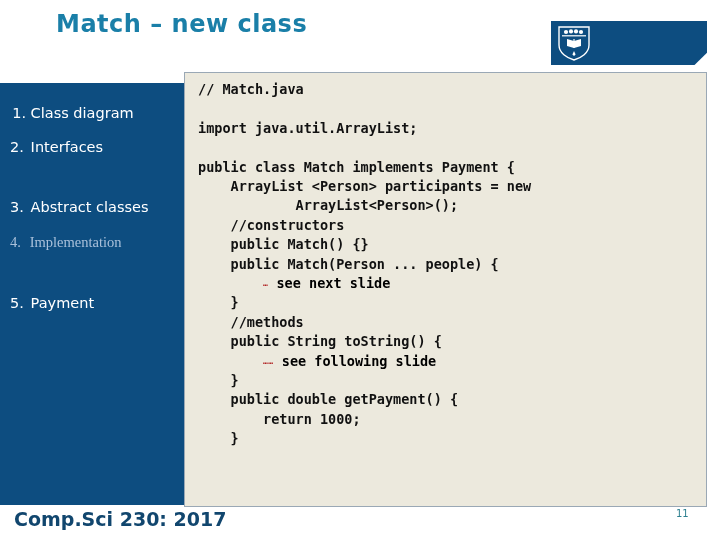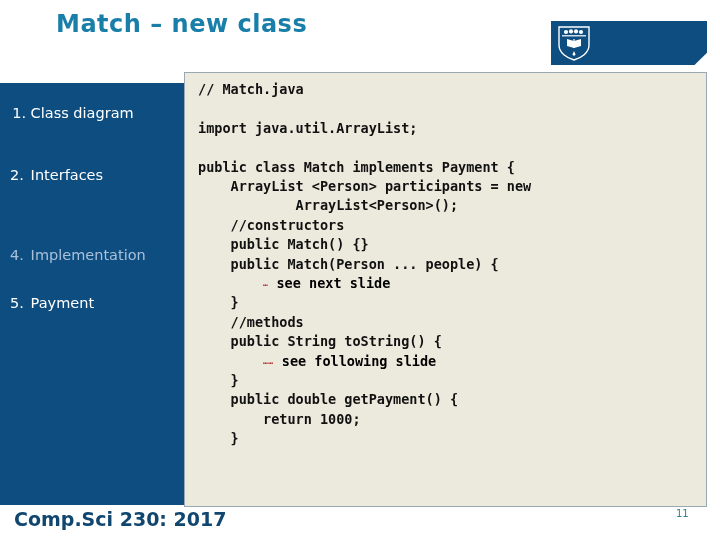--- a/index.html
+++ b/index.html
@@ -183,22 +183,23 @@
       <rect x="5" y="10.2" width="24" height="1.2"></rect>
       <path d="M10 14 L17 16 L24 14 L24 21 L17 23 L10 21 Z"></path>
       <rect x="16.4" y="14" width="1.2" height="9"></rect>
       <path d="M17 26 L18.6 29.4 L17 31 L15.4 29.4 Z"></path>
     </g>
   </svg>
 </div>
 
 <div id="sidebar">
     <div class="nav-item" style="top: 22px; text-align: right;"><span class="nav-num">1.</span><span> Class diagram</span></div>
-    <div class="nav-item" style="top: 84px;"><span class="nav-num">2.</span><span> Interfaces</span></div>
-    <div class="nav-item current" style="top: 164px;"><span class="nav-num">4.</span><span> Implementation</span></div>
+    <div class="nav-item" style="top: 56px;"><span class="nav-num">2.</span><span> Interfaces</span></div>
+    <div class="nav-item" style="top: 116px;"><span class="nav-num">3.</span><span> Abstract classes</span></div>
+    <div class="nav-item current" style="top: 151px; font-family: Liberation Serif, serif;"><span class="nav-num">4.</span><span> Implementation</span></div>
     <div class="nav-item" style="top: 212px;"><span class="nav-num">5.</span><span> Payment</span></div>
   </div>
 
 <div id="code-panel">
   <div id="code-body"><div><span>// Match.java</span></div><div class="blank">&nbsp;</div><div><span>import java.util.ArrayList;</span></div><div class="blank">&nbsp;</div><div><span>public class Match implements Payment {</span></div><div><span>    ArrayList &lt;Person&gt; participants = new</span></div><div><span>            ArrayList&lt;Person&gt;();</span></div><div><span>    //constructors</span></div><div><span>    public Match() {}</span></div><div><span>    public Match(Person ... people) {</span></div><div><span>        </span><span class="dots">…</span><span class="red"> see next slide</span></div><div><span>    }</span></div><div><span>    //methods</span></div><div><span>    public String toString() {</span></div><div><span>        </span><span class="dots">……</span><span class="red"> see following slide</span></div><div><span>    }</span></div><div><span>    public double getPayment() {</span></div><div><span>        return 1000;</span></div><div><span>    }</span></div><div class="blank">&nbsp;</div><div class="blank">&nbsp;</div></div>
 </div>
 
 <div id="footer-text">Comp.Sci 230: 2017</div>
 <div id="page-number">11</div>
 

